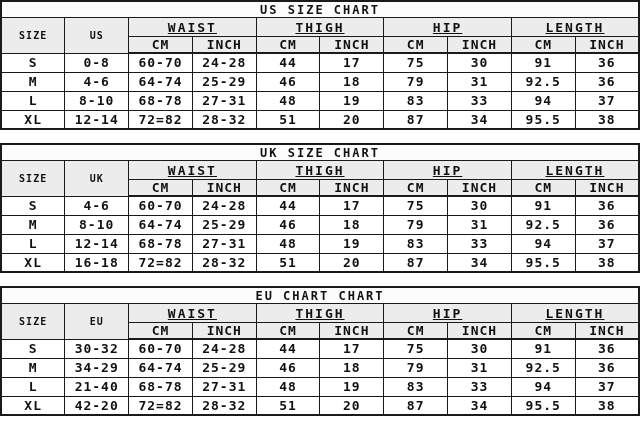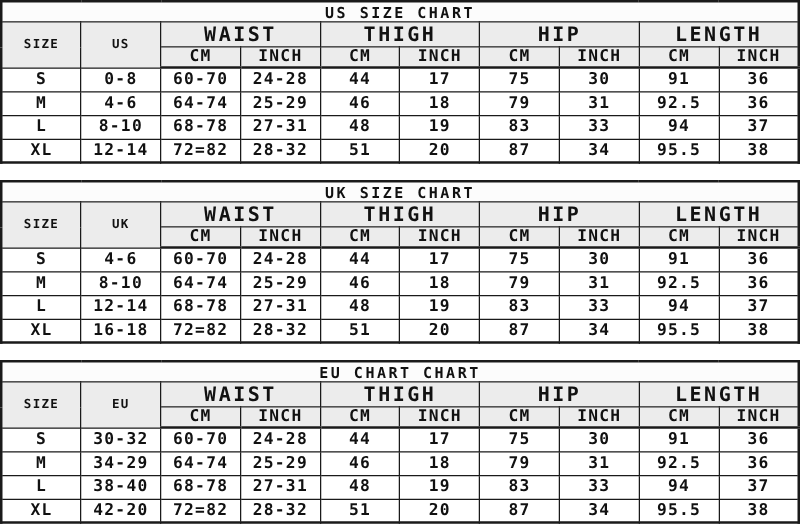--- a/index.html
+++ b/index.html
@@ -18,21 +18,21 @@
     border:1px solid #1a1a1a;text-align:center;vertical-align:middle;
     padding:0;white-space:nowrap;overflow:hidden;
   }
   tr.title-row th{
     height:15px;background:#fcfcfc;font-size:12px;letter-spacing:2px;
   }
   th.corner-hdr{
     background:#ececec;font-size:10px;letter-spacing:1px;
   }
   tr.group-row th.group-hdr{
-    height:18px;background:#ececec;font-size:16px;letter-spacing:2px;
+    height:18px;background:#ececec;font-size:13px;letter-spacing:2px;text-decoration:underline;
   }
   tr.unit-row th{
     height:15px;background:#ececec;font-size:13px;letter-spacing:1px;
     border-bottom:2px solid #1a1a1a;
   }
   tbody tr{height:19px;}
   tbody td{background:#ffffff;font-size:13px;letter-spacing:1px;}
 </style>
 </head>
 <body>
@@ -268,21 +268,21 @@
           <td>25-29</td>
           <td>46</td>
           <td>18</td>
           <td>79</td>
           <td>31</td>
           <td>92.5</td>
           <td>36</td>
         </tr>
         <tr>
           <td>L</td>
-          <td>38-40</td>
+          <td>21-40</td>
           <td>68-78</td>
           <td>27-31</td>
           <td>48</td>
           <td>19</td>
           <td>83</td>
           <td>33</td>
           <td>94</td>
           <td>37</td>
         </tr>
         <tr>

